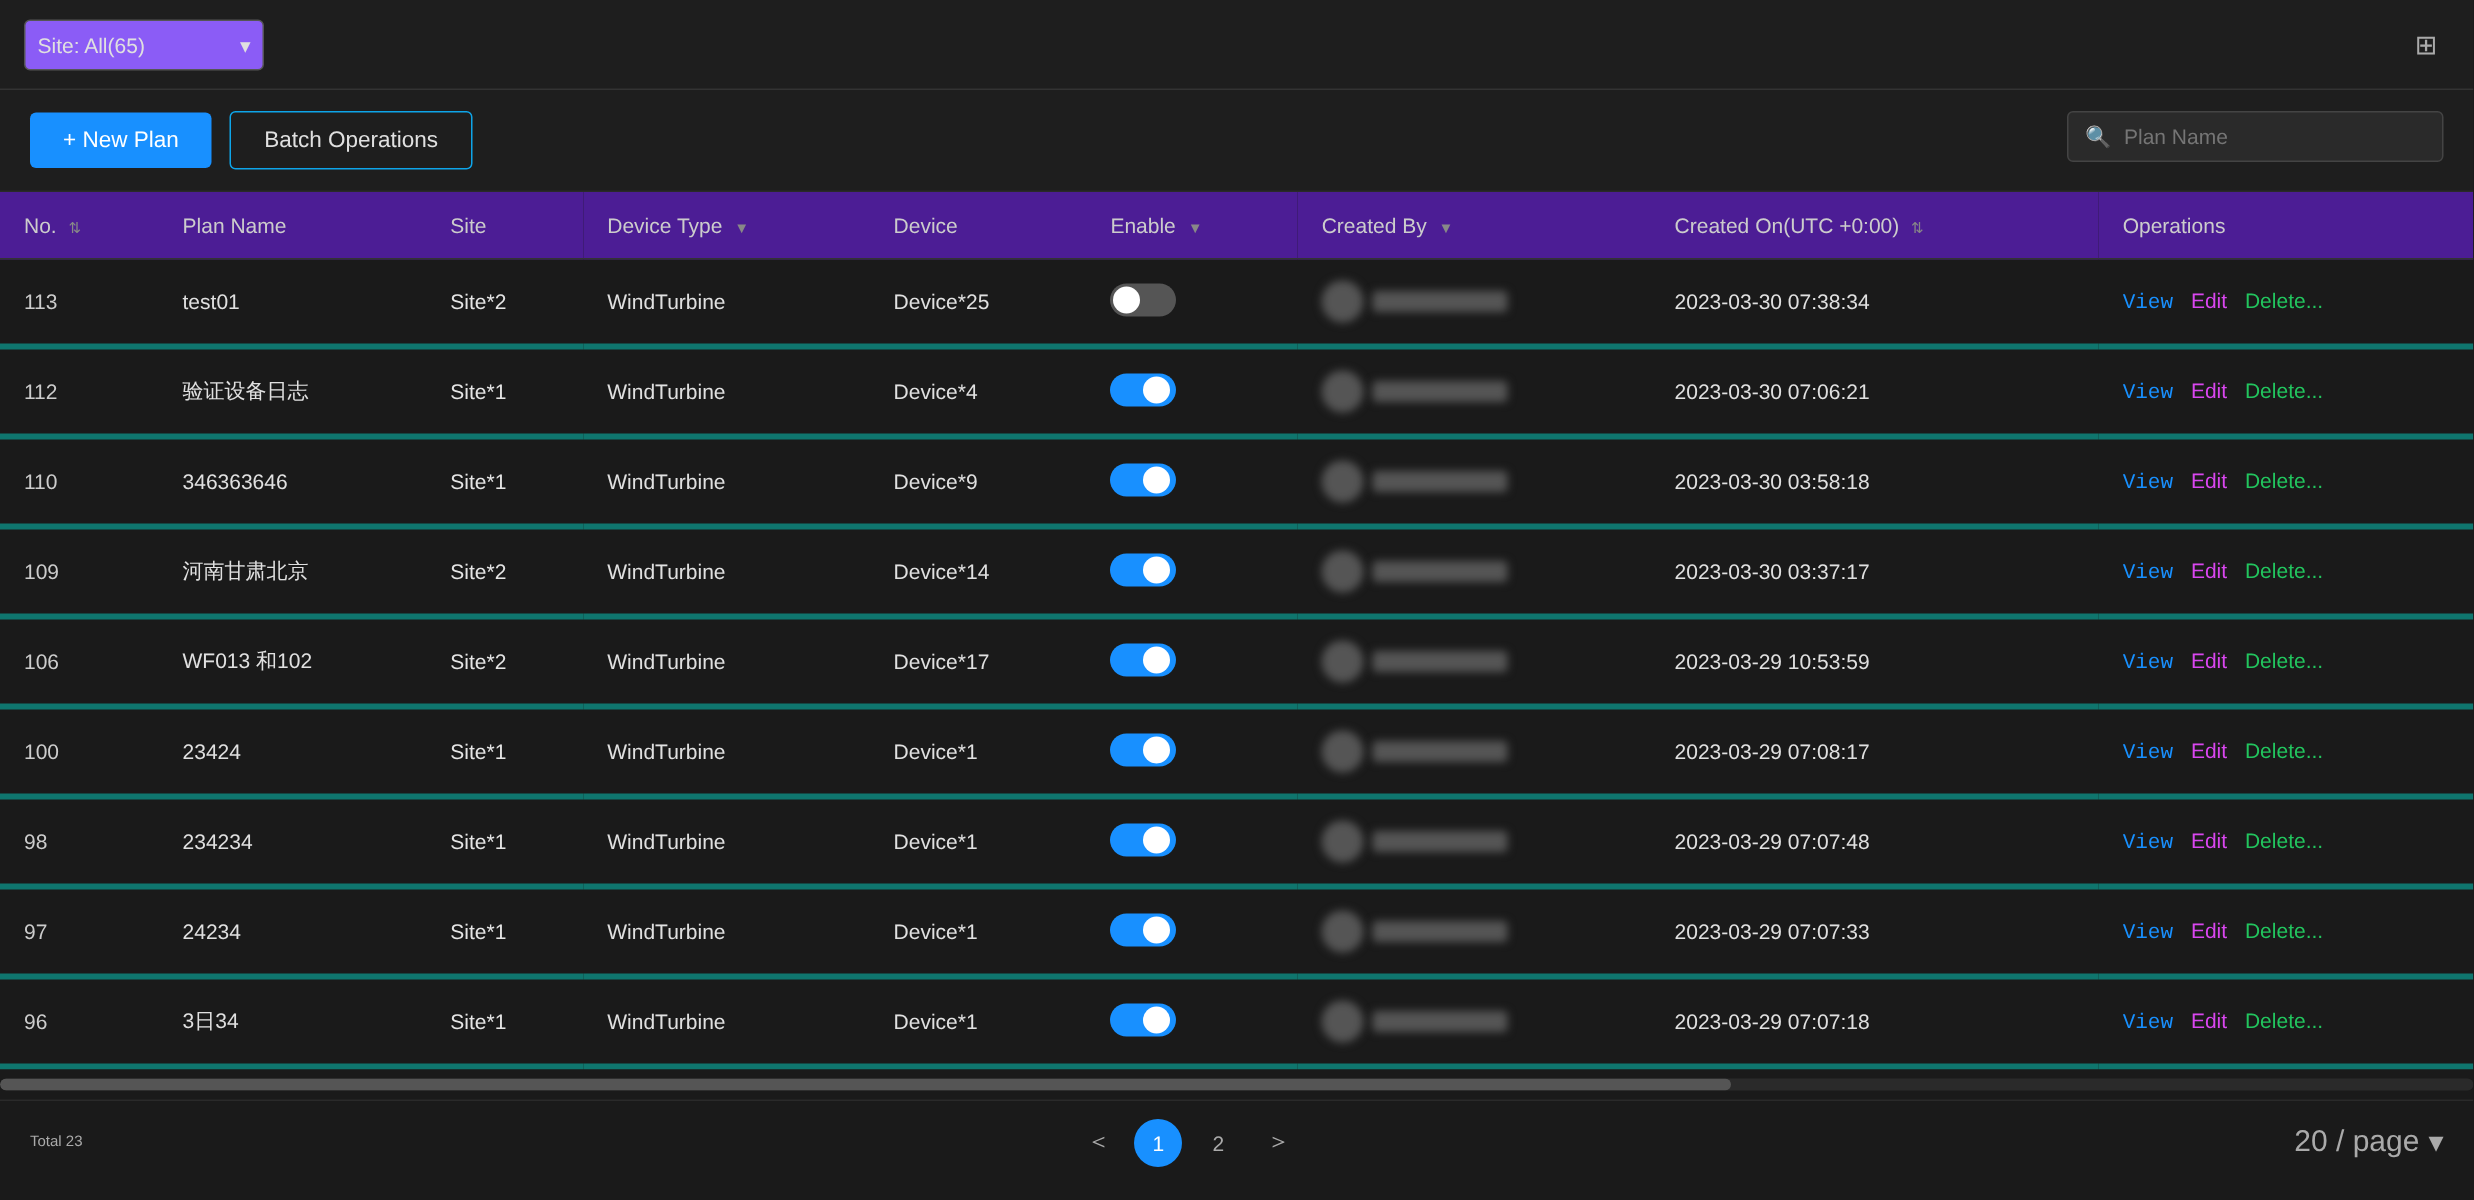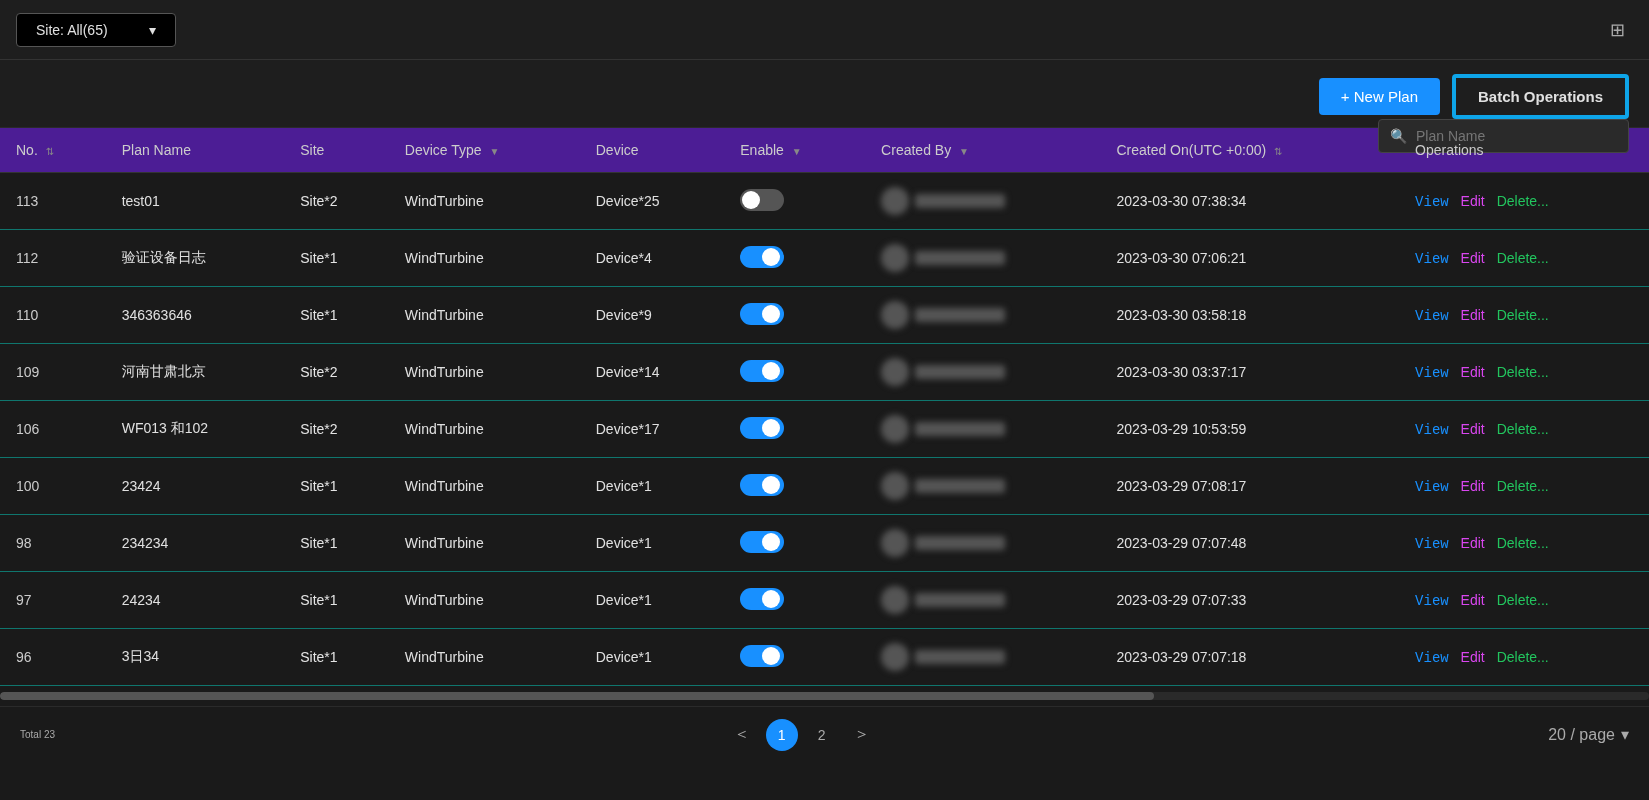--- a/index.html
+++ b/index.html
@@ -13,24 +13,24 @@
     .top-bar {
       background: #1e1e1e;
       border-bottom: 1px solid #333;
       padding: 10px 16px;
       display: flex;
       align-items: center;
       justify-content: space-between;
       height: 60px;
     }
     .site-selector {
-      background: #000000;
+      background: #8b5cf6;
       border: 1px solid #555;
       color: #e0e0e0;
-      padding: 8px 19px;
+      padding: 8px 8px;
       border-radius: 4px;
       display: flex;
       align-items: center;
       gap: 12px;
       cursor: pointer;
       min-width: 160px;
       justify-content: space-between;
       font-size: 14px;
     }
     .top-bar-right {
@@ -43,24 +43,23 @@
       color: #aaa;
       cursor: pointer;
       font-size: 18px;
       padding: 4px 8px;
     }
     .toolbar {
       background: #1e1e1e;
       border-bottom: 1px solid #2a2a2a;
       padding: 14px 20px;
       display: flex;
-      align-items: flex-end;
+      align-items: flex-start;
       justify-content: space-between;
       height: 68px;
-      flex-direction: column;
     }
     .toolbar-left {
       display: flex;
       gap: 12px;
       align-items: center;
     }
     .btn-new {
       background: #1890ff;
       color: #fff;
       border: none;
@@ -69,26 +68,25 @@
       font-size: 15px;
       cursor: pointer;
       font-weight: 500;
       display: flex;
       align-items: center;
       gap: 4px;
     }
     .btn-batch {
       background: transparent;
       color: #e0e0e0;
-      border: 4px solid #0ea5e9;
+      border: 1px solid #0ea5e9;
       border-radius: 4px;
       padding: 10px 22px;
       font-size: 15px;
       cursor: pointer;
-      font-weight: bold;
     }
     .search-box {
       display: flex;
       align-items: center;
       background: #2a2a2a;
       border: 1px solid #444;
       border-radius: 4px;
       padding: 8px 12px;
       gap: 8px;
       min-width: 240px;
@@ -123,21 +121,21 @@
       font-size: 14px;
       white-space: nowrap;
       border-bottom: 1px solid #333;
     }
     th .sort-icon, th .filter-icon {
       color: #888;
       font-size: 10px;
       margin-left: 4px;
     }
     tbody tr {
-      border-bottom: 1px solid #0f766e;
+      border-bottom: 4px solid #0f766e;
       transition: background 0.15s;
     }
     td {
       padding: 14px 16px;
       color: #e0e0e0;
       font-size: 14px;
       white-space: nowrap;
     }
     .td-no { color: #ccc; font-weight: 500; }
     .td-site { color: #e5e5e5; cursor: pointer; }
@@ -220,21 +218,21 @@
       font-size: 14px;
       cursor: pointer;
     }
     .page-num.active { background: #1890ff; color: #fff; }
     .page-num.inactive { background: transparent; color: #aaa; }
     .page-size {
       display: flex;
       align-items: center;
       gap: 6px;
       color: #aaa;
-      font-size: 16px;
+      font-size: 20px;
     }
     .scrollbar-track {
       height: 8px;
       background: #2a2a2a;
       border-radius: 4px;
       margin: 2px 0;
       overflow: hidden;
     }
     .scrollbar-thumb {
       height: 8px;

